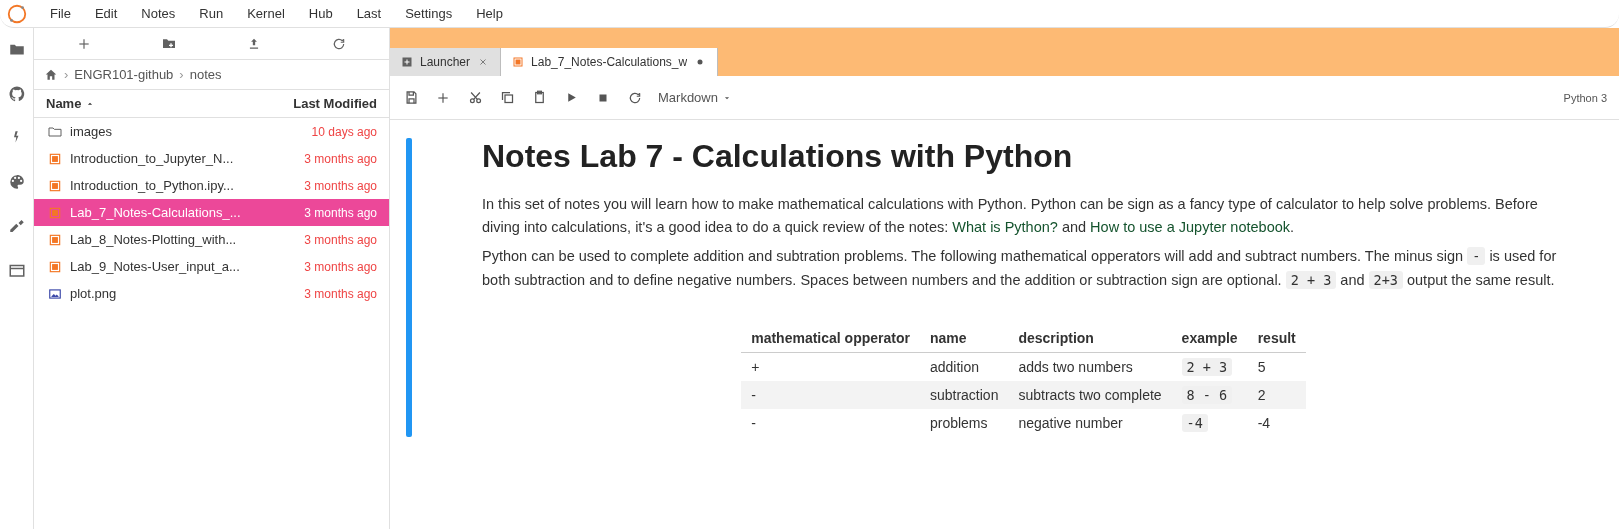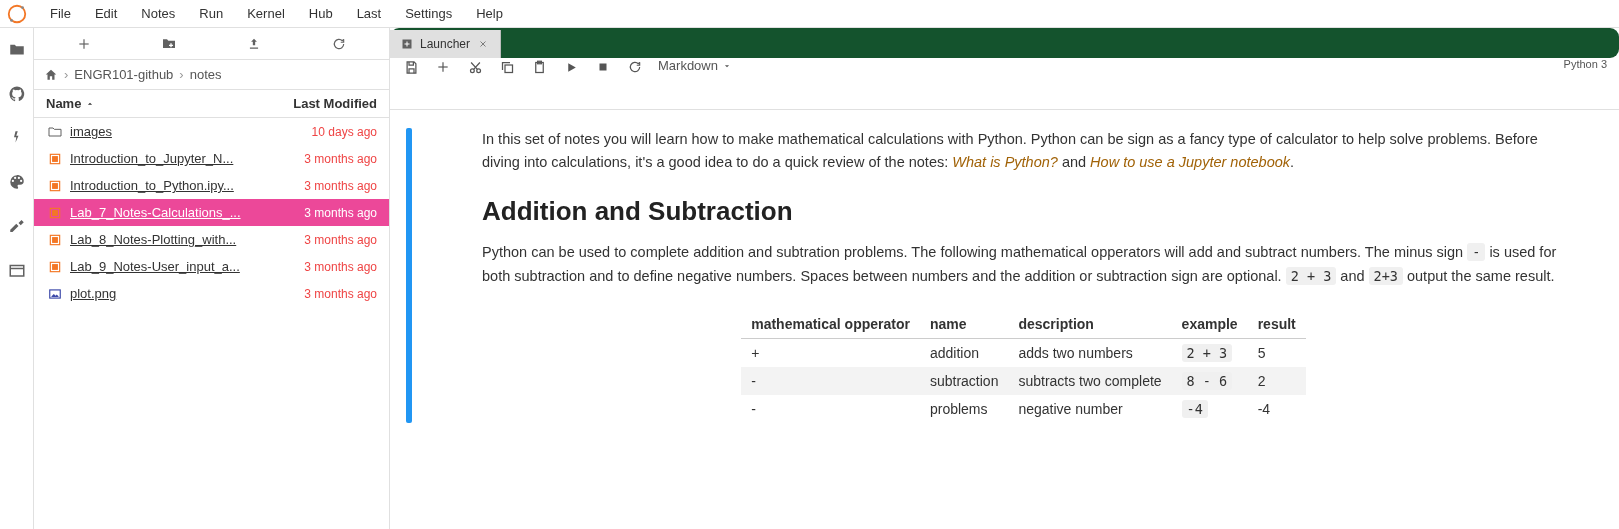--- a/index.html
+++ b/index.html
@@ -1,61 +1,61 @@
 <!DOCTYPE html>
 <html><head>
 <meta charset="utf-8">
 <style>
 * { box-sizing: border-box; margin: 0; padding: 0; }
 body { font-family: -apple-system, BlinkMacSystemFont, "Segoe UI", Helvetica, Arial, sans-serif; font-size: 13px; color: #333; background: #fff; overflow: hidden; width: 1619px; height: 529px; }
 .app { display: flex; flex-direction: column; height: 100%; }
-.top-menu { display: flex; align-items: center; height: 28px; border-bottom: 1px solid #e0e0e0; padding: 0 4px; }
+.top-menu { display: flex; align-items: center; height: 28px; border-bottom: 1px solid #e0e0e0; padding: 0 4px; border-radius: 14px; }
 .logo { width: 26px; height: 26px; display: flex; align-items: center; justify-content: center; margin-right: 8px; }
 .menu-items { display: flex; gap: 0; }
 .menu-item { padding: 4px 12px; cursor: pointer; }
 .main { display: flex; flex: 1; min-height: 0; }
 .left-rail { width: 34px; background: #fff; border-right: 1px solid #e0e0e0; display: flex; flex-direction: column; align-items: center; padding-top: 12px; gap: 24px; color: #616161; }
 .rail-icon { width: 20px; height: 20px; display: flex; align-items: center; justify-content: center; cursor: pointer; }
 .filebrowser { width: 356px; border-right: 1px solid #e0e0e0; display: flex; flex-direction: column; }
 .fb-toolbar { display: flex; height: 32px; align-items: center; justify-content: space-around; border-bottom: 1px solid #e0e0e0; padding: 0 8px; color: #616161; }
 .fb-tool { width: 20px; height: 20px; display: flex; align-items: center; justify-content: center; cursor: pointer; }
 .breadcrumb { display: flex; align-items: center; height: 30px; padding: 0 10px; gap: 6px; color: #555; border-bottom: 1px solid #e0e0e0; }
 .breadcrumb .crumb { cursor: pointer; }
 .breadcrumb .sep { color: #999; }
 .fb-header { display: flex; align-items: center; height: 28px; padding: 0 12px; font-weight: 600; border-bottom: 1px solid #e0e0e0; }
 .fb-header .colname { flex: 1; display: flex; align-items: center; gap: 4px; }
 .fb-header .colmod { width: 120px; text-align: right; }
 .fb-list { flex: 1; overflow: auto; }
 .fb-row { display: flex; align-items: center; height: 27px; padding: 0 12px; cursor: pointer; }
 .fb-row.selected { background: #ec4899; color: #fff; }
 .fb-row .ficon { width: 18px; height: 18px; margin-right: 6px; display: flex; align-items: center; justify-content: center; flex-shrink: 0; }
-.fb-row .fname { flex: 1; white-space: nowrap; overflow: hidden; text-overflow: ellipsis; text-decoration: underline; }
+.fb-row .fname { flex: 1; white-space: nowrap; overflow: hidden; text-overflow: ellipsis; }
 .fb-row .fmod { width: 110px; text-align: right; color: #ef4444; font-size: 12px; }
 .fb-row.selected .fmod { color: #fff; }
 .workspace { flex: 1; display: flex; flex-direction: column; min-width: 0; }
-.tabbar { height: 30px; background: #14532d; display: flex; align-items: flex-end; border-radius: 9px; }
+.tabbar { height: 48px; background: #fdba74; display: flex; align-items: flex-end; }
 .tab { height: 28px; background: #e0e0e0; display: flex; align-items: center; padding: 0 10px; gap: 6px; border-right: 1px solid #bdbdbd; cursor: pointer; max-width: 220px; }
 .tab.active { background: #fff; }
 .tab .ticon { width: 14px; height: 14px; display: flex; align-items: center; justify-content: center; flex-shrink: 0; }
 .tab .tlabel { white-space: nowrap; overflow: hidden; text-overflow: ellipsis; font-size: 12px; }
 .tab .tclose { width: 14px; height: 14px; display: flex; align-items: center; justify-content: center; color: #666; flex-shrink: 0; }
-.nb-toolbar { height: 52px; border-bottom: 1px solid #e0e0e0; display: flex; align-items: flex-start; padding: 0 12px; gap: 14px; color: #555; }
+.nb-toolbar { height: 44px; border-bottom: 1px solid #e0e0e0; display: flex; align-items: center; padding: 0 12px; gap: 14px; color: #555; }
 .nb-tool { width: 18px; height: 18px; display: flex; align-items: center; justify-content: center; cursor: pointer; }
 .nb-select { display: flex; align-items: center; gap: 4px; cursor: pointer; }
 .kernel { margin-left: auto; font-size: 11px; }
 .nb-content { flex: 1; overflow: auto; padding: 18px 14px; }
 .cell { display: flex; }
 .cell-bar { width: 6px; background: #2196f3; margin-right: 70px; border-radius: 2px; margin-left: 2px; }
 .cell-body { flex: 1; padding-right: 40px; }
 .cell-body h1 { font-size: 32px; font-weight: 700; margin-bottom: 18px; color: #222; }
 .cell-body h2 { font-size: 26px; font-weight: 700; margin: 22px 0 14px; color: #222; }
 .cell-body p { font-size: 14.5px; line-height: 1.6; color: #333; margin-bottom: 6px; }
-.cell-body a { color: #a16207; text-decoration: none; font-style: italic; }
+.cell-body a { color: #14532d; text-decoration: none; }
 .cell-body code { background: #f0f0f0; padding: 1px 5px; border-radius: 3px; font-family: Menlo, Consolas, monospace; font-size: 13.5px; }
-.optable { margin: 22px auto 0; border-collapse: collapse; font-size: 14px; }
+.optable { margin: 32px auto 0; border-collapse: collapse; font-size: 14px; }
 .optable th { text-align: left; padding: 6px 10px; font-weight: 700; border-bottom: 1px solid #ccc; }
 .optable td { padding: 6px 10px; }
 .optable tr.even td { background: #f3f3f3; }
 svg { display: block; }
 </style>
 </head>
 <body>
 
 <div class="app">
   <div class="top-menu">
@@ -242,20 +242,34 @@
                 <path fill="#fff" d="M11 7h2v10h-2z M7 11h10v2H7z"></path>
               </svg>
             </span>
             <span class="tlabel">Launcher</span>
             <span class="tclose">
               <svg width="10" height="10" viewBox="0 0 24 24" stroke="#666" stroke-width="2">
                 <path d="M6 6l12 12M18 6L6 18"></path>
               </svg>
             </span>
           </div>
+          <div class="tab active">
+            <span class="ticon">
+              <svg width="12" height="12" viewBox="0 0 24 24" fill="none" stroke="#f37726" stroke-width="2">
+                <rect x="4" y="4" width="16" height="16"></rect>
+                <rect x="8" y="8" width="8" height="8" fill="#f37726"></rect>
+              </svg>
+            </span>
+            <span class="tlabel">Lab_7_Notes-Calculations_w</span>
+            <span class="tclose">
+              <svg width="10" height="10" viewBox="0 0 24 24" fill="#555">
+                <circle cx="12" cy="12" r="6"></circle>
+              </svg>
+            </span>
+          </div>
         </div>
       <div class="nb-toolbar">
         <div class="nb-tool">
             <svg width="15" height="15" viewBox="0 0 24 24" fill="none" stroke="#555" stroke-width="2">
               <path d="M5 3h11l3 3v15H5z"></path>
               <path d="M8 3v5h7V3M8 21v-7h8v7"></path>
             </svg>
           </div>
         <div class="nb-tool">
             <svg width="14" height="14" viewBox="0 0 24 24" fill="#555">
@@ -303,24 +317,24 @@
           <svg width="10" height="10" viewBox="0 0 24 24" fill="#555">
               <path d="M7 10l5 5 5-5z"></path>
             </svg>
         </div>
         <div class="kernel">Python 3</div>
       </div>
       <div class="nb-content">
         <div class="cell">
           <div class="cell-bar"></div>
           <div class="cell-body">
+            <h1>Notes Lab 7 - Calculations with Python</h1>
             <p>
               <span>In this set of notes you will learn how to make mathematical calculations with Python. Python can be sign as a fancy type of calculator to help solve problems. Before diving into calculations, it's a good idea to do a quick review of the notes: </span><a href="#">What is Python?</a><span> and </span><a href="#">How to use a Jupyter notebook</a><span>.</span>
             </p>
-            <h2>Addition and Subtraction</h2>
             <p>
               <span>Python can be used to complete addition and subtration problems. The following mathematical opperators will add and subtract numbers. The minus sign </span><code>-</code><span> is used for both subtraction and to define negative numbers. Spaces between numbers and the addition or subtraction sign are optional. </span><code>2 + 3</code><span> and </span><code>2+3</code><span> output the same result.</span>
             </p>
             <table class="optable">
               <thead>
                   <tr id="thead-row">
                     <th>mathematical opperator</th>
                     <th>name</th>
                     <th>description</th>
                     <th>example</th>

